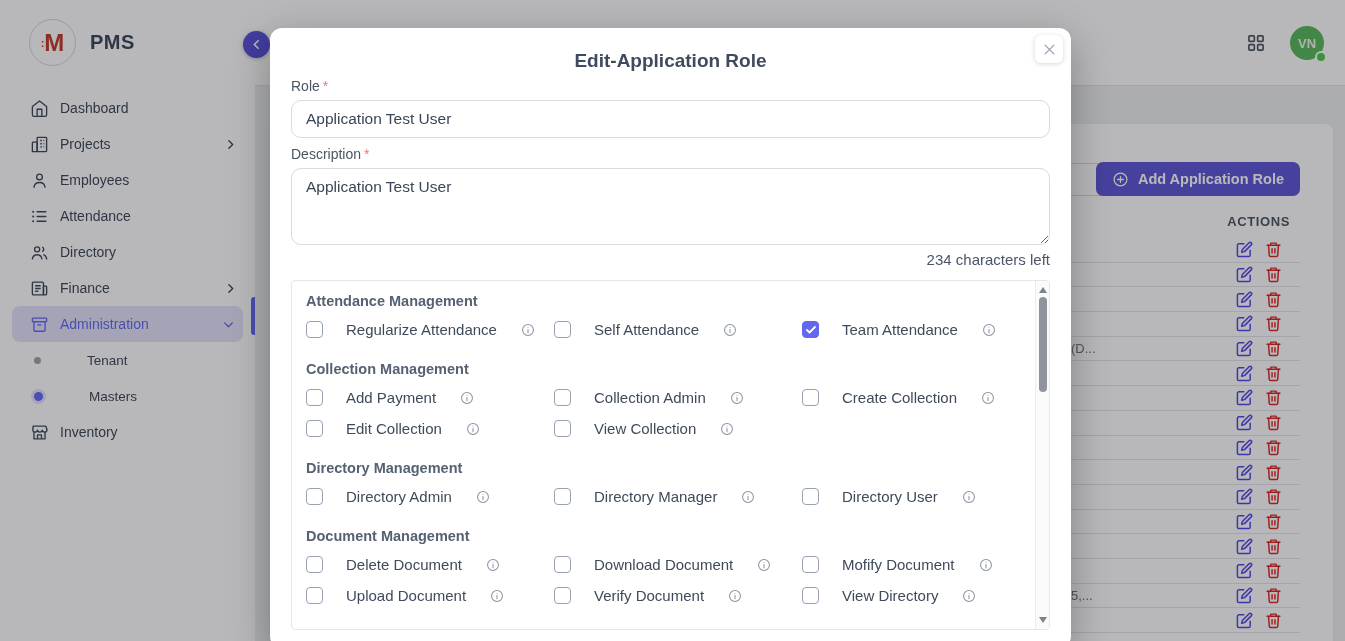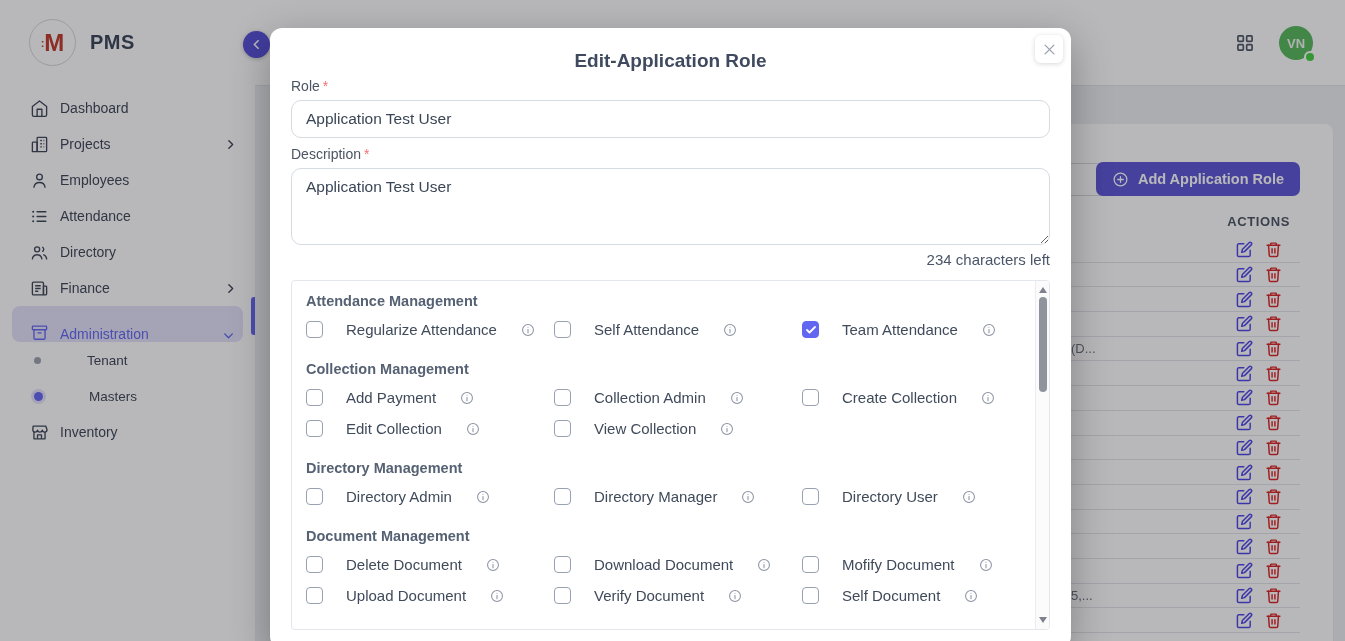--- a/index.html
+++ b/index.html
@@ -14,34 +14,34 @@
                  display:flex; align-items:center; justify-content:center; background:#fff; }
   .logo-dots { color:#c0392b; font-size:11px; font-weight:700; margin-right:1px; letter-spacing:-1px; }
   .logo-m { color:#c0392b; font-size:24px; font-weight:800; line-height:1; }
   .brand { margin-left:14px; font-size:20px; font-weight:700; color:#3a465a; letter-spacing:.5px; }
   .nav { position:relative; margin-top:10px; }
   .nav-item { height:36px; display:flex; align-items:center; padding:0 18px 0 30px;
               color:#3d4657; cursor:pointer; }
   .nav-item .icn { width:19px; height:19px; display:inline-flex; }
   .nav-item .nav-label { margin-left:11px; font-size:14px; font-weight:500; color:#3d4657; flex:1; }
   .nav-item .chev { width:13px; height:13px; display:inline-flex; color:#3d4657; }
-  .nav-item.active { background:#e4e3fb; border-radius:8px; margin:0 12px; padding:0 8px 0 18px;align-items:flex-end; }
+  .nav-item.active { background:#e4e3fb; border-radius:8px; margin:0 12px; padding:0 8px 0 18px; }
   .nav-item.active .nav-label, .nav-item.active .chev { color:#6366f1; }
   .nav-item.active .icn { color:#6366f1; }
   .nav-sub { height:36px; display:flex; align-items:center; padding-left:34px; cursor:pointer; }
   .sub-dot { width:7px; height:7px; border-radius:50%; background:#9ca3af; }
   .sub-dot.active { width:9px; height:9px; background:#6366f1; box-shadow:0 0 0 3px #e4e3fb; }
   .sub-label { margin-left:46px; font-size:13.5px; font-weight:500; color:#3d4657; }
   .active-edge { position:absolute; right:0; top:297px; width:4px; height:38px; background:#6366f1;
                  border-radius:3px 0 0 3px; }
 
   
   .main { position:absolute; left:255px; right:0; top:0; bottom:0; }
   .topbar { position:relative; height:86px; background:#fff; border-bottom:1px solid #e2e4e8; }
-  .topbar-right { position:absolute; right:32px; top:0; height:86px; display:flex; align-items:center; gap:24px; }
+  .topbar-right { position:absolute; right:21px; top:0; height:86px; display:flex; align-items:center; gap:24px; }
   .grid-ic { width:20px; height:20px; color:#4b5563; cursor:pointer; display:inline-flex; }
   .avatar { position:relative; width:34px; height:34px; border-radius:50%; background:#57b85c;
             color:#f2f6f2; font-size:13px; font-weight:700; display:flex; align-items:center;
             justify-content:center; cursor:pointer; }
   .status-dot { position:absolute; right:-3px; bottom:-3px; width:12px; height:12px; border-radius:50%;
                 background:#46cf40; border:2px solid #fff; }
   .content { position:absolute; top:86px; left:0; right:0; bottom:0; background:#eef0f3; }
   .card { position:absolute; left:15px; top:38px; right:12px; bottom:-10px; background:#fff;
           border-radius:8px; box-shadow:0 1px 2px rgba(0,0,0,.05); }
   .search-fragment { position:absolute; top:39px; right:223px; width:200px; height:33px;
@@ -776,21 +776,21 @@
                 <span class="info icn">
                   <svg viewBox="0 0 24 24" width="14" height="14" fill="none" stroke="currentColor" stroke-width="1.8">
                     <circle cx="12" cy="12" r="9.3"></circle>
                     <line x1="12" y1="11" x2="12" y2="16.6" stroke-linecap="round"></line>
                     <circle cx="12" cy="7.4" r="0.9" fill="currentColor" stroke="none"></circle>
                   </svg>
                 </span>
               </label>
               <label class="opt">
                 <span class="cb"></span>
-                <span class="opt-label">Self Document</span>
+                <span class="opt-label">View Directory</span>
                 <span class="info icn">
                   <svg viewBox="0 0 24 24" width="14" height="14" fill="none" stroke="currentColor" stroke-width="1.8">
                     <circle cx="12" cy="12" r="9.3"></circle>
                     <line x1="12" y1="11" x2="12" y2="16.6" stroke-linecap="round"></line>
                     <circle cx="12" cy="7.4" r="0.9" fill="currentColor" stroke="none"></circle>
                   </svg>
                 </span>
               </label>
             </div>
           </div>

